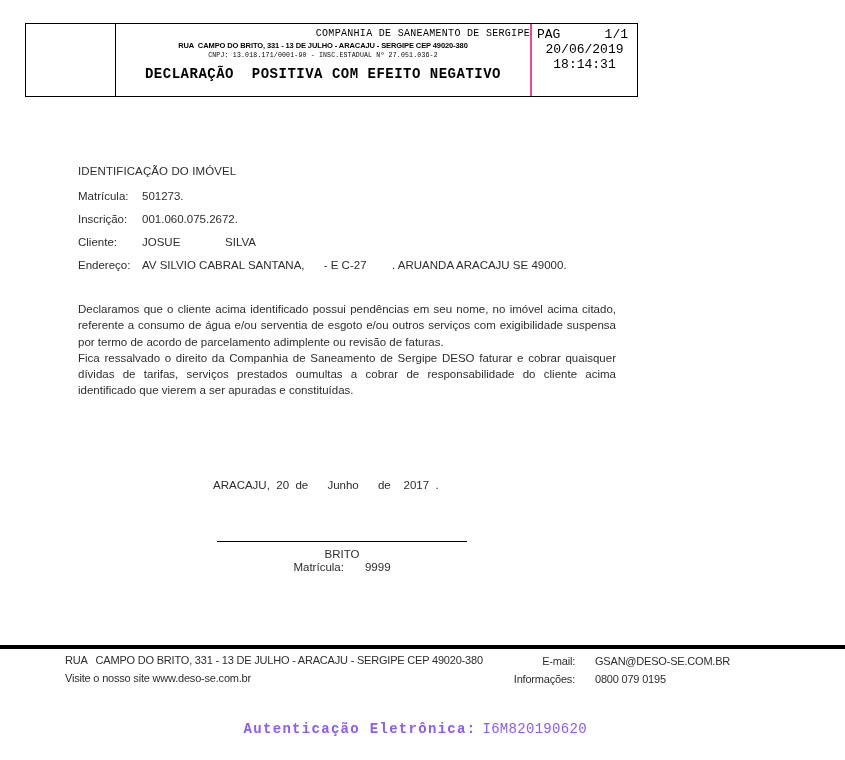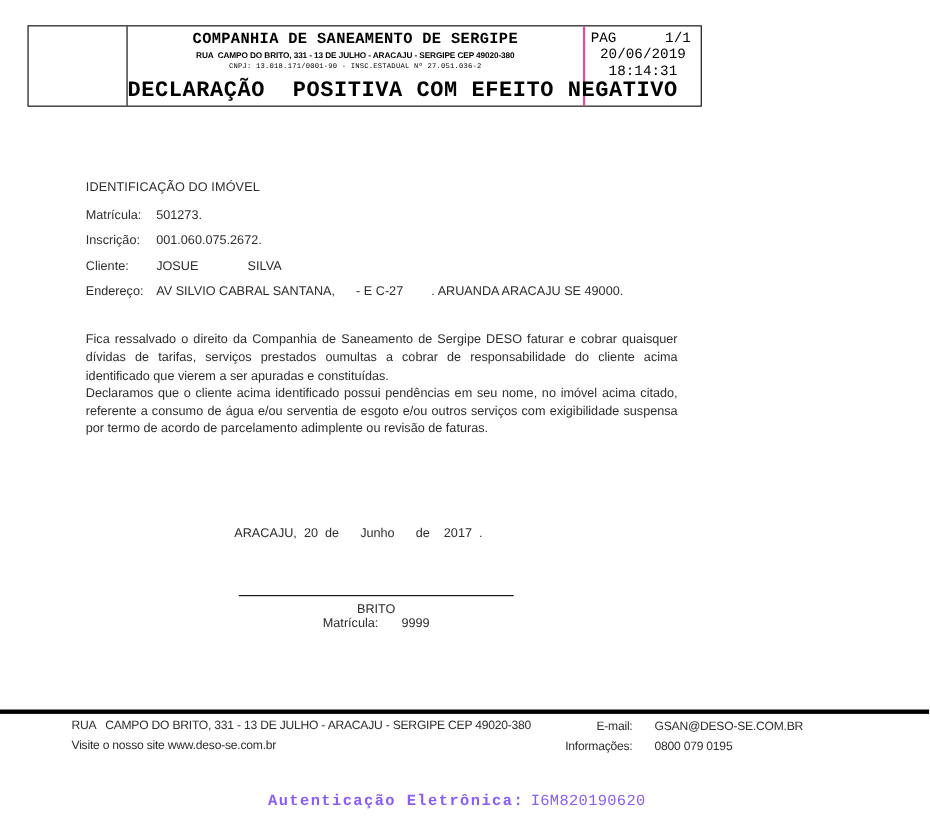--- a/index.html
+++ b/index.html
@@ -13,31 +13,31 @@
 
   
   .header-table {
     position:absolute; left:25px; top:23px; width:613px; height:74px;
     border:1px solid #000; display:flex; color:#000; background:#fff;
   }
   .logo-cell { width:90px; border-right:1px solid #000; }
   .center-cell { flex:1; position:relative; text-align:center; padding-top:4px; }
   .company-name {
     font-family:"Liberation Mono","DejaVu Sans Mono",monospace;
-    font-weight:bold; font-size:14px; letter-spacing:0.3px; white-space:pre;
+    font-weight:normal; font-size:10px; letter-spacing:0.3px; white-space:pre;text-align:right;
   }
   .company-address { font-weight:bold; font-size:7.5px; margin-top:2px; letter-spacing:-0.1px; white-space:pre; }
   .company-registry {
     font-family:"Liberation Mono","DejaVu Sans Mono",monospace;
     font-size:6.5px; margin-top:2px; letter-spacing:0.2px; white-space:pre;
   }
   .doc-title {
-    position:absolute; left:0; right:0; bottom:2px;
+    position:absolute; left:0; right:0; bottom:14px;
     font-family:"Liberation Mono","DejaVu Sans Mono",monospace;
-    font-weight:bold; font-size:20px; letter-spacing:0.5px; white-space:pre;
+    font-weight:bold; font-size:14px; letter-spacing:0.5px; white-space:pre;
   }
   .page-cell {
     width:107px; border-left:2px solid #ec4899;
     font-family:"Liberation Mono","DejaVu Sans Mono",monospace;
     font-size:13px; padding:3px 5px; line-height:15px;
   }
   .pag-row { display:flex; justify-content:space-between; padding-right:4px; }
   .page-date, .page-time { text-align:center; }
 
   
@@ -115,22 +115,22 @@
       <span class="ident-label">Cliente:</span>
       <span class="ident-value">JOSUE              SILVA</span>
     </div>
     <div class="ident-row">
       <span class="ident-label">Endereço:</span>
       <span class="ident-value">AV SILVIO CABRAL SANTANA,      - E C-27        . ARUANDA ARACAJU SE 49000.</span>
     </div>
   </div>
 
   <div class="body-text">
+    <p>Declaramos que o cliente acima identificado possui pendências em seu nome, no imóvel acima citado, referente a consumo de água e/ou serventia de esgoto e/ou outros serviços  com exigibilidade suspensa por termo de acordo de parcelamento adimplente ou revisão de faturas.</p>
     <p>Fica ressalvado o direito da Companhia de Saneamento de Sergipe DESO faturar e cobrar quaisquer dívidas de tarifas, serviços prestados oumultas a cobrar de responsabilidade do cliente acima identificado que vierem a ser apuradas e constituídas.</p>
-    <p>Declaramos que o cliente acima identificado possui pendências em seu nome, no imóvel acima citado, referente a consumo de água e/ou serventia de esgoto e/ou outros serviços  com exigibilidade suspensa por termo de acordo de parcelamento adimplente ou revisão de faturas.</p>
   </div>
 
   <div class="date-line">ARACAJU,  20  de      Junho      de    2017  .</div>
 
   <div class="signature">
     <div class="sig-line"></div>
     <div>BRITO</div>
     <div class="sig-matricula">
       <span>Matrícula:</span><span class="sig-mat-value">9999</span>
     </div>

